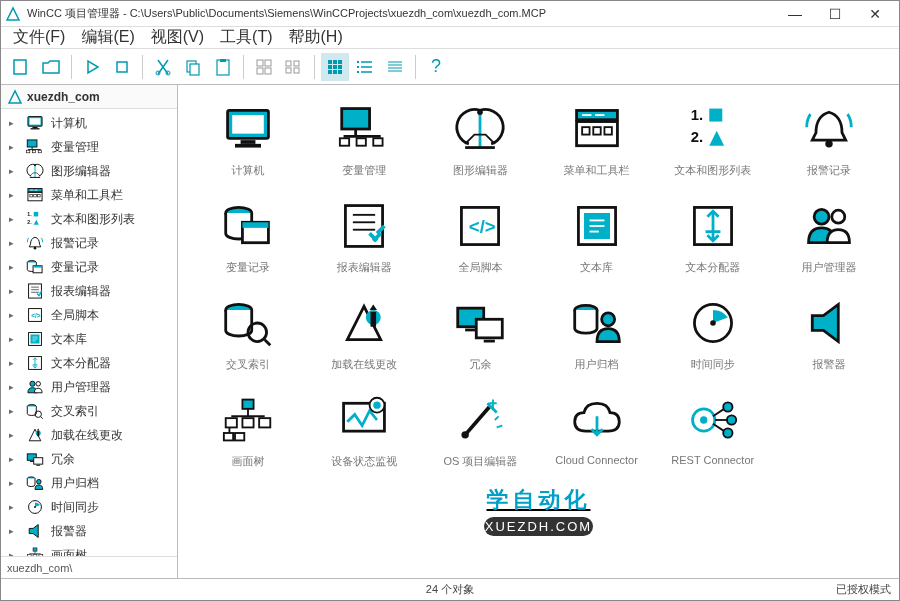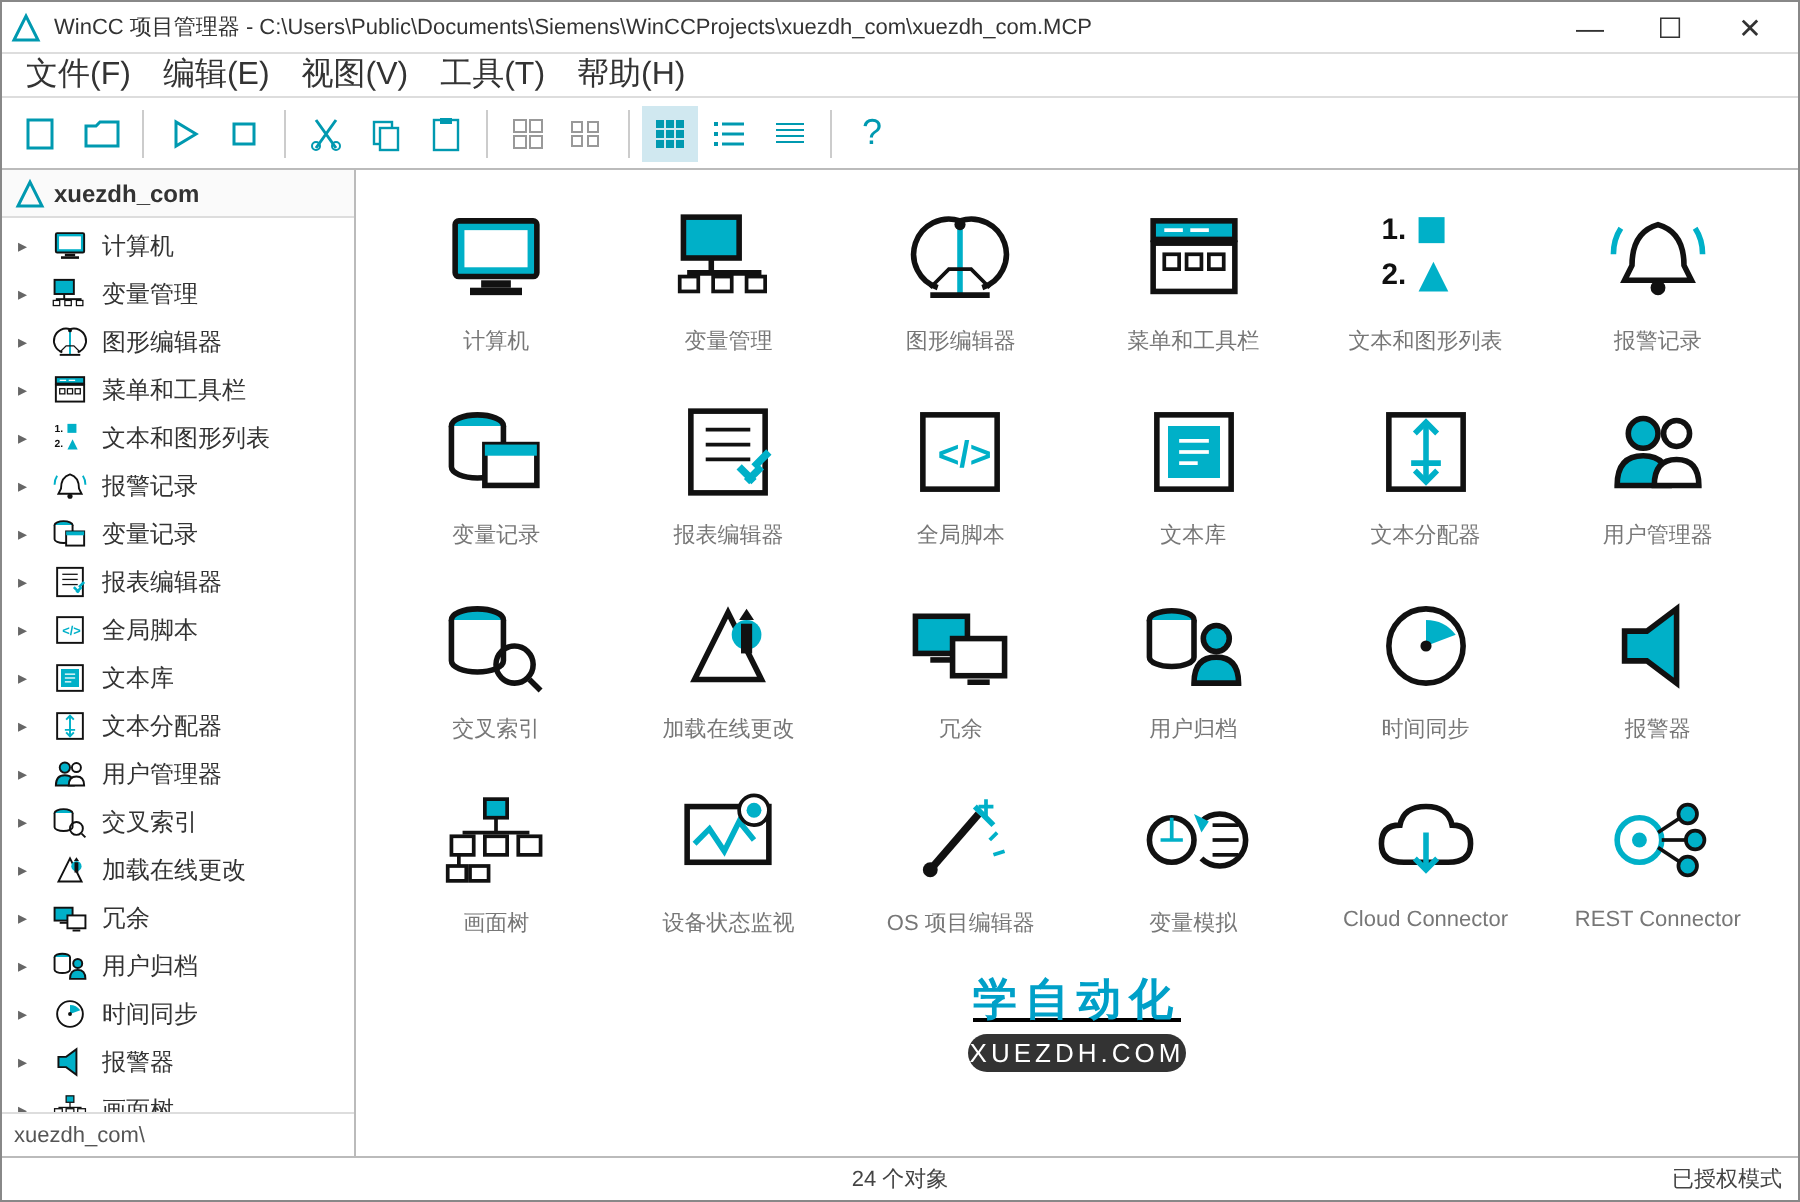--- a/index.html
+++ b/index.html
@@ -489,28 +489,20 @@
           <div class="gi-icon">
             <svg width="60" height="52" viewBox="0 0 60 56">
               <use href="#svg-oseditor"></use>
             </svg>
           </div>
           <div class="gi-label">OS 项目编辑器</div>
         </div>
         <div class="grid-item">
           <div class="gi-icon">
             <svg width="60" height="52" viewBox="0 0 60 56">
-              <use href="#svg-tagsim"></use>
-            </svg>
-          </div>
-          <div class="gi-label">变量模拟</div>
-        </div>
-        <div class="grid-item">
-          <div class="gi-icon">
-            <svg width="60" height="52" viewBox="0 0 60 56">
               <use href="#svg-cloud"></use>
             </svg>
           </div>
           <div class="gi-label">Cloud Connector</div>
         </div>
         <div class="grid-item">
           <div class="gi-icon">
             <svg width="60" height="52" viewBox="0 0 60 56">
               <use href="#svg-rest"></use>
             </svg>

